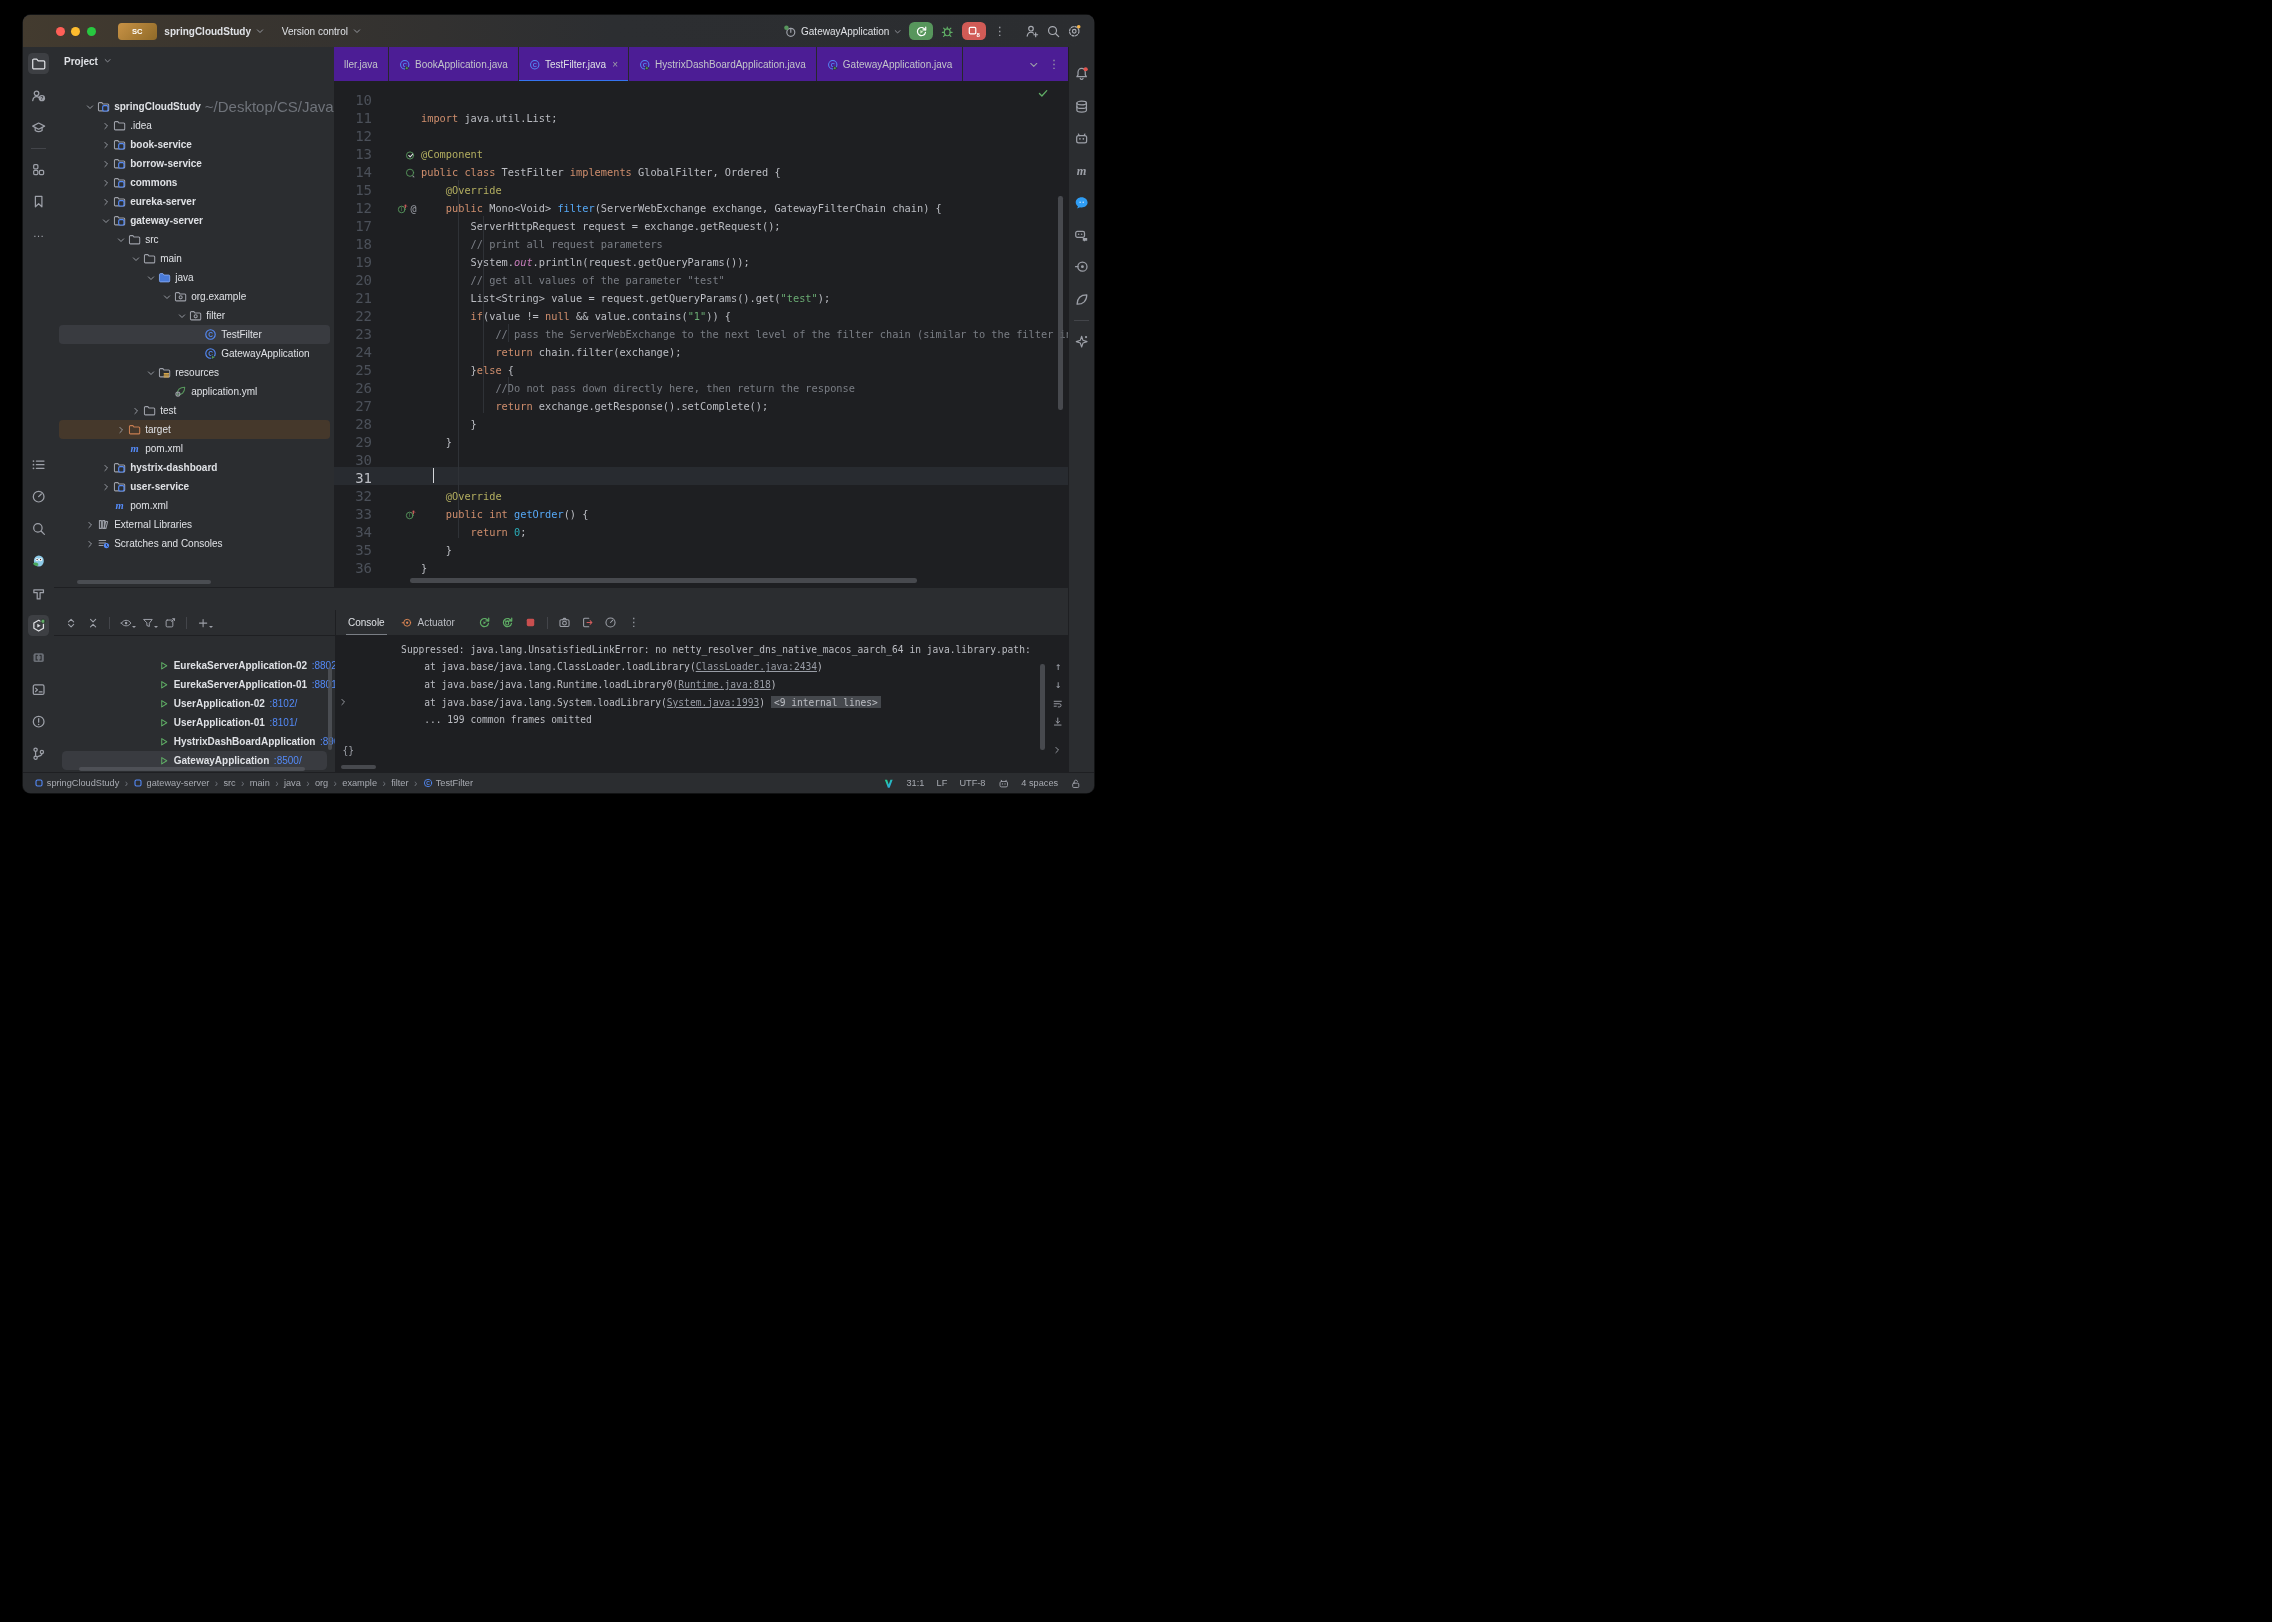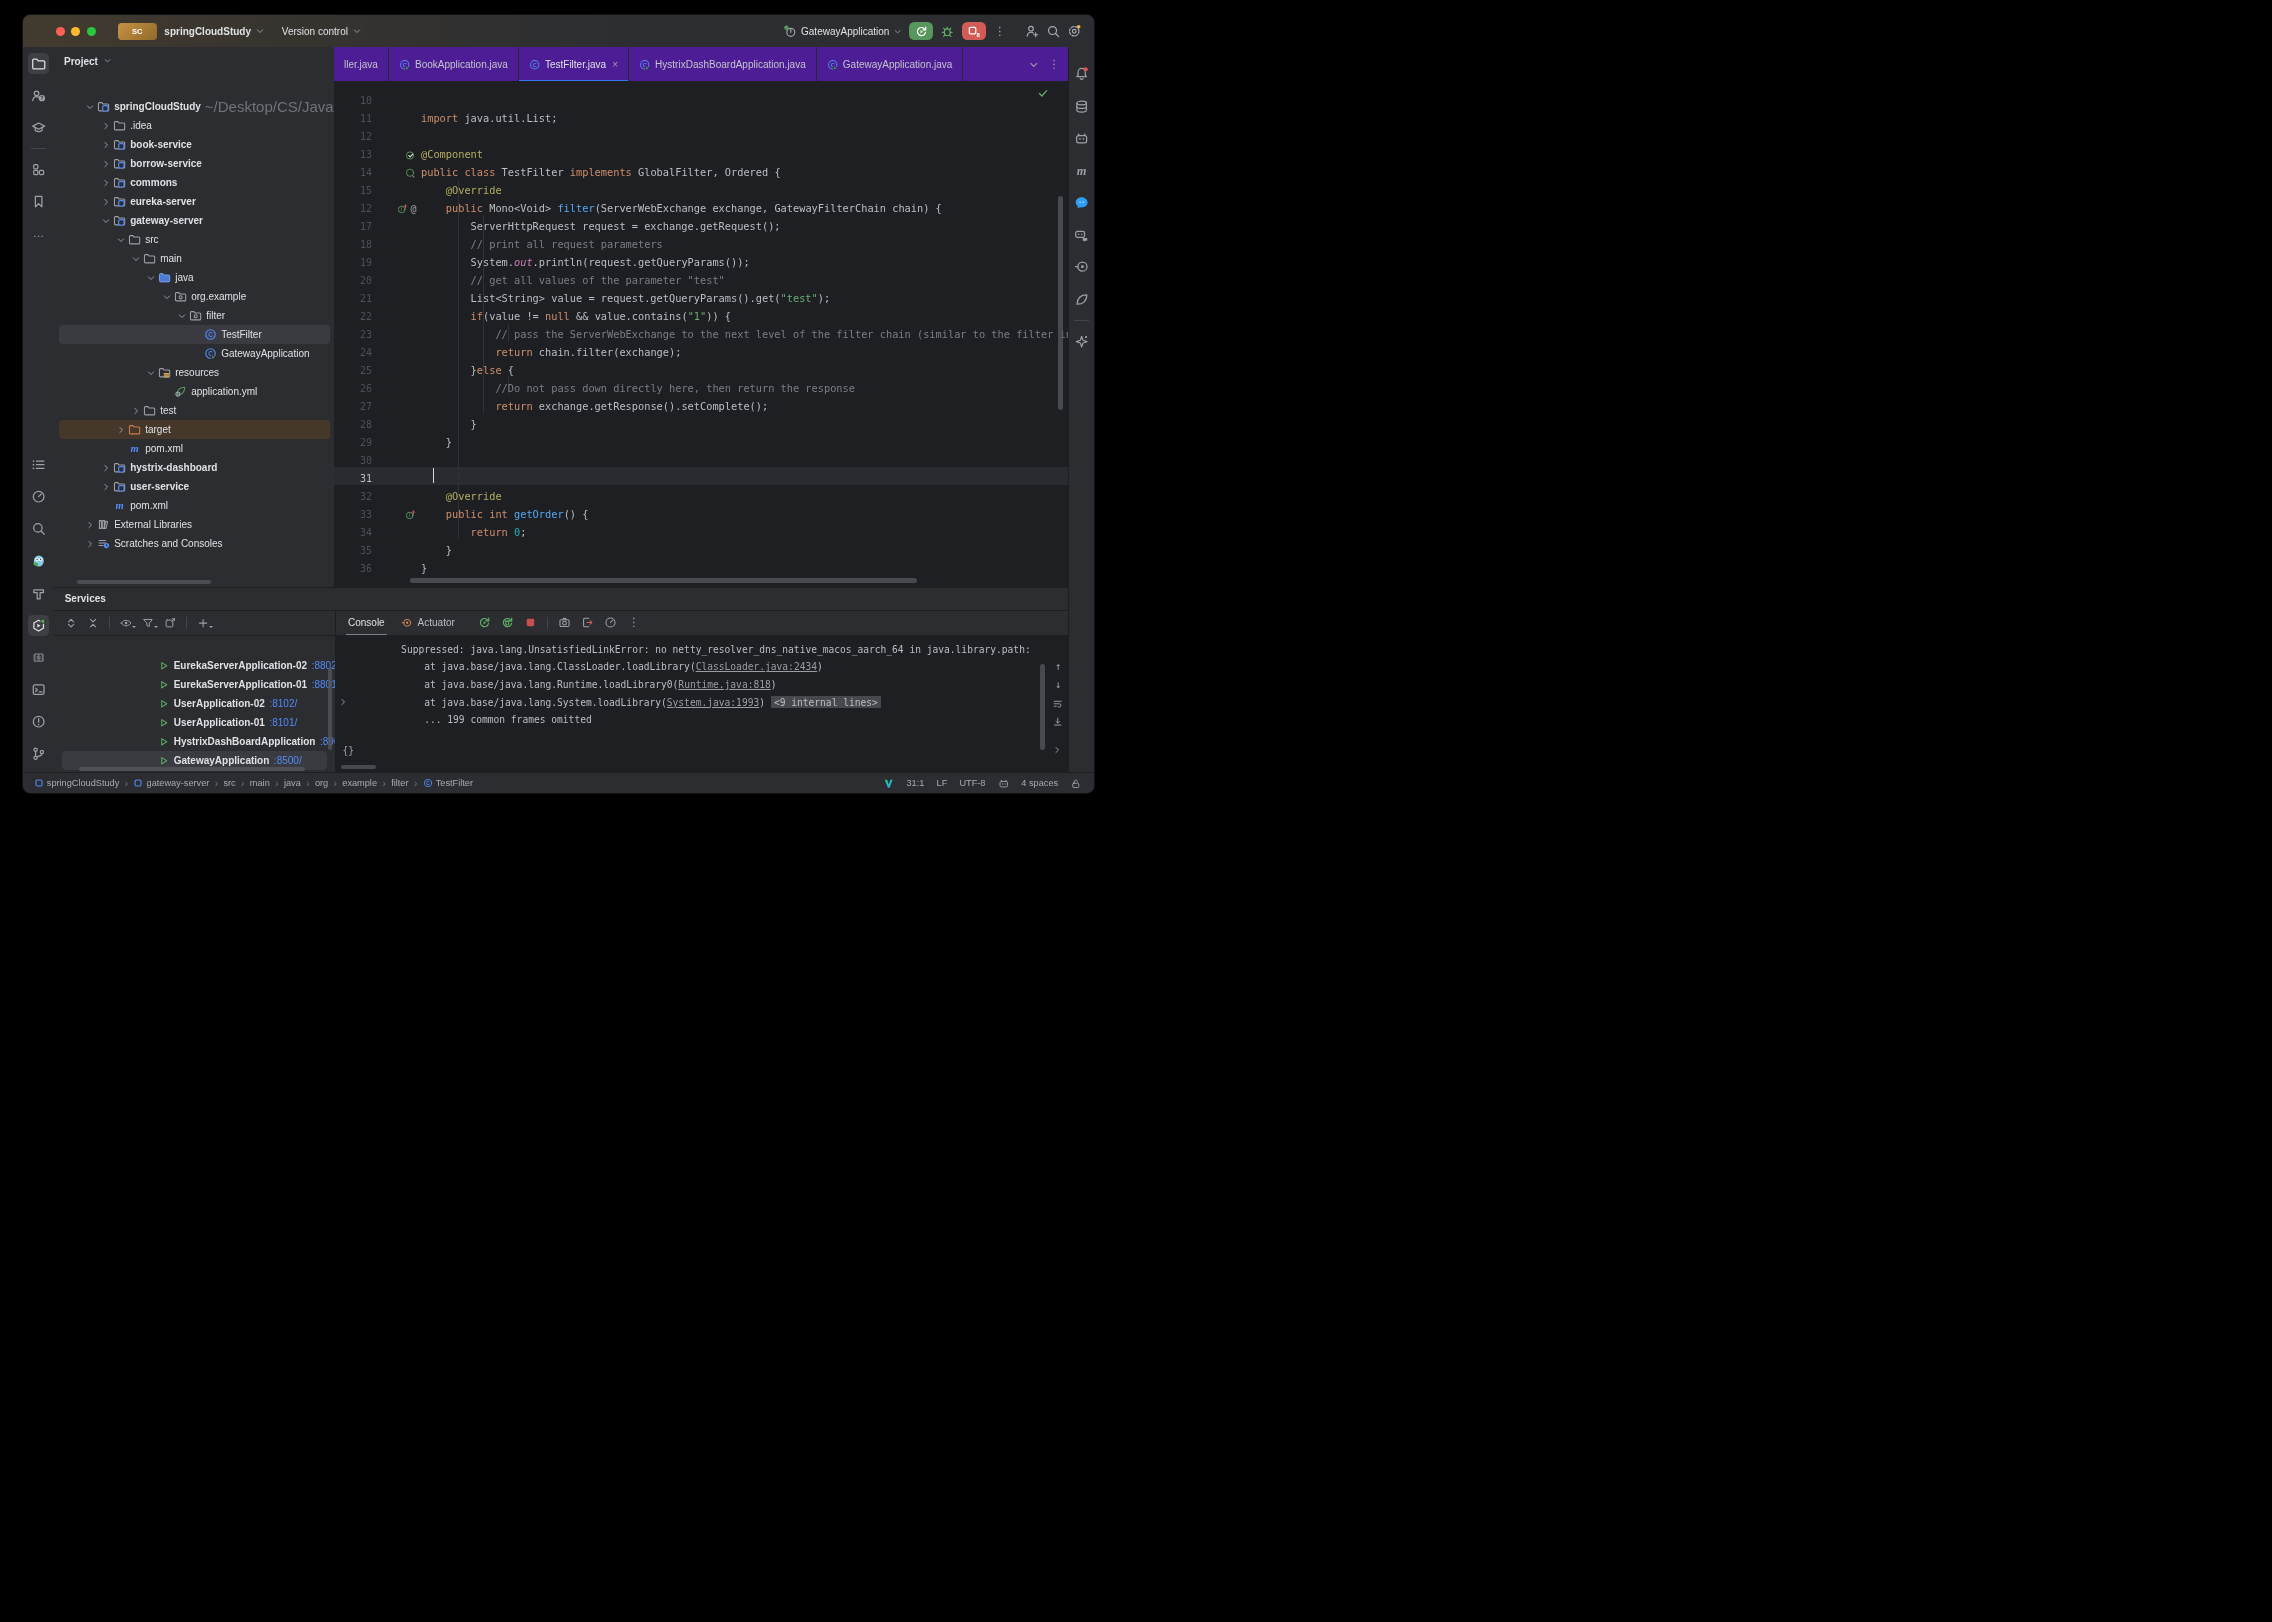--- a/index.html
+++ b/index.html
@@ -69,21 +69,21 @@
   .tab.active{color:#dfe1e5;}
   .tab.active::after{content:"";position:absolute;left:0;right:0;bottom:-0.8px;height:2.3px;background:#3574f0;}
   .tab .close{color:#9da0a8;font-size:10px;margin-left:1.5px;}
   .tab-actions{display:flex;align-items:center;gap:9.2px;padding:0 9.2px;color:#9da0a8;}
   .tab-actions .ic{width:11.5px;height:11.5px;}
   .code-area{position:absolute;left:0;right:0;top:34px;bottom:0;overflow:hidden;}
   .codewrap{position:absolute;inset:0;font-family:"DejaVu Sans Mono",monospace;font-size:10.3px;}
   .curline{position:absolute;left:0;right:0;height:18px;background:#282b30;}
   .guide{position:absolute;width:0.8px;background:#2f3237;}
   .cl{position:relative;height:18px;display:flex;align-items:center;}
-  .cl .ln{width:38px;text-align:right;color:#4b5059;font-size:10px;flex:none;}
+  .cl .ln{width:38px;text-align:right;color:#4b5059;font-size:14px;flex:none;}
   .cl .gut{width:49px;flex:none;display:flex;align-items:center;justify-content:flex-end;gap:2.3px;padding-right:4.6px;box-sizing:border-box;}
   .cl .gut .ic{width:11.5px;height:11.5px;}
   .cl .gut .at{color:#9da0a8;font-size:10px;font-family:"DejaVu Sans Mono",monospace;}
   .cl .ct{white-space:pre;color:#bcbec4;}
   .cl.cur .ln{color:#bcbec4;}
   .caret{position:absolute;width:1.2px;height:14.5px;background:#d4d6da;}
   .kw{color:#cf8e6d;} .ann{color:#b3ae60;} .mtd{color:#56a8f5;} .cmt{color:#7a7e85;}
   .str{color:#6aab73;} .num{color:#2aacb8;} .fld{color:#c77dbb;font-style:italic;} .pln{color:#bcbec4;}
   .inspect{position:absolute;top:6.1px;right:20px;width:12.2px;height:12.2px;color:#5fad65;}
   
@@ -975,23 +975,20 @@
           <svg viewBox="0 0 16 16" fill="none" stroke="currentColor" stroke-width="1.3" stroke-linecap="round" stroke-linejoin="round">
             <path d="M3.2 8.6l3.2 3.2 6.4-7" stroke="#5fad65" stroke-width="1.7"></path>
           </svg>
         </span>
       <div class="vthumb" style="right:6.1px;top:115px;width:4.6px;height:214px"></div>
       <div class="hthumb" style="left:76px;bottom:4.6px;width:507px;height:4.6px"></div>
     </div>
   </div>
 
   <div class="services">
-    <div class="svc-header">
-      <span>Services</span>
-    </div>
     <div class="svc-left">
       <div class="svc-toolbar" id="svcToolbar">
           <span class="ic">
             <svg viewBox="0 0 16 16" fill="none" stroke="currentColor" stroke-width="1.3" stroke-linecap="round" stroke-linejoin="round">
               <path d="M4.6 6.4L8 3l3.4 3.4M4.6 9.6L8 13l3.4-3.4" stroke-width="1.4"></path>
             </svg>
           </span>
           <span class="ic">
             <svg viewBox="0 0 16 16" fill="none" stroke="currentColor" stroke-width="1.3" stroke-linecap="round" stroke-linejoin="round">
               <path d="M4.6 3L8 6.4 11.4 3M4.6 13L8 9.6 11.4 13" stroke-width="1.4"></path>

